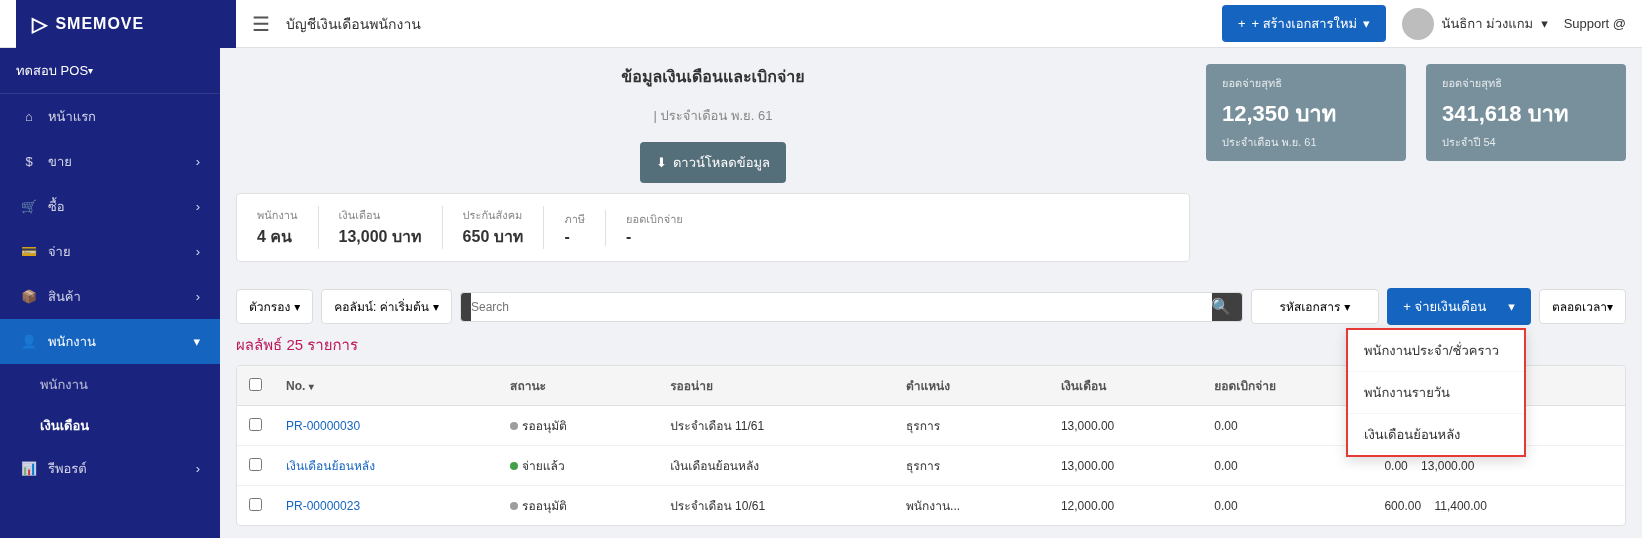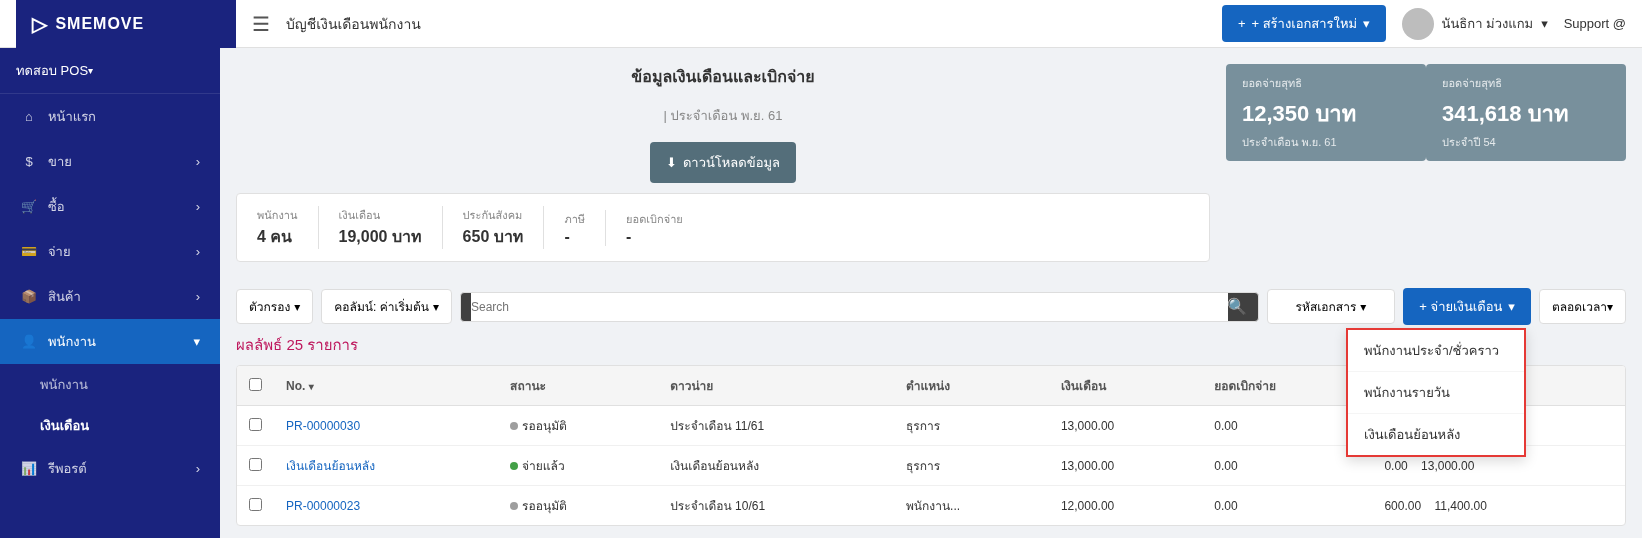--- a/index.html
+++ b/index.html
@@ -54,21 +54,21 @@
     }
     .sidebar-sub-item.active { color: #fff; font-weight: bold; }
     .sidebar-item-icon { width: 18px; text-align: center; }
 
     
     .main-content { flex: 1; overflow-y: auto; padding: 16px; }
     .btn-download {
       background: #546e7a; color: #fff; border: none; border-radius: 4px;
       padding: 10px 16px; font-size: 13px; cursor: pointer; display: flex; align-items: center; gap: 6px; white-space: nowrap;
     }
-    .total-cards { display: flex; gap: 0; }
+    .total-cards { display: flex; gap: 20px; }
     .total-card { background: #78909c; border-radius: 4px; padding: 10px 16px; min-width: 200px; }
     .total-card-label { font-size: 11px; color: rgba(255,255,255,0.8); margin-bottom: 4px; }
     .total-card-value { font-size: 22px; font-weight: bold; color: #fff; }
     .total-card-sub { font-size: 11px; color: rgba(255,255,255,0.8); margin-top: 2px; }
 
     
     .summary-box {
       background: #fff; border: 1px solid #e0e0e0; border-radius: 4px; padding: 12px 20px;
       display: flex; gap: 0; margin-bottom: 16px; align-items: center;
     }
@@ -86,21 +86,21 @@
       background: #fff; border: 1px solid #ddd; border-radius: 4px;
       padding: 7px 12px; font-size: 12px; cursor: pointer; display: flex; align-items: center; gap: 4px;
     }
     .search-box {
       flex: 1; display: flex; align-items: center; background: #404040;
       border: 1px solid #ddd; border-radius: 4px; padding: 0 10px;
     }
     .search-box input { border: none; outline: none; font-size: 12px; width: 100%; padding: 7px 0; }
     .btn-pay {
       background: #1565c0; color: #fff; border: none; border-radius: 4px;
-      padding: 8px 16px; font-size: 13px; cursor: pointer; display: flex; align-items: center; gap: 6px;
+      padding: 8px 16px; font-size: 13px; cursor: pointer; display: flex; align-items: center; gap: 22px;
       white-space: nowrap;
     }
     .btn-time-filter {
       background: #fff; border: 1px solid #ddd; border-radius: 4px;
       padding: 7px 12px; font-size: 12px; cursor: pointer; display: flex; align-items: center; gap: 0;
     }
 
     
     .dropdown-menu {
       position: absolute; top: 40px; right: 100px; background: #fff;
@@ -224,21 +224,21 @@
           </button>
         </div>
 
         <div class="summary-box">
           <div class="summary-box-item">
             <span class="sb-label">พนักงาน</span>
             <span class="sb-value">4 คน</span>
           </div>
           <div class="summary-box-item">
             <span class="sb-label">เงินเดือน</span>
-            <span class="sb-value">19,000 บาท</span>
+            <span class="sb-value">13,000 บาท</span>
           </div>
           <div class="summary-box-item">
             <span class="sb-label">ประกันสังคม</span>
             <span class="sb-value">650 บาท</span>
           </div>
           <div class="summary-box-item">
             <span class="sb-label">ภาษี</span>
             <span class="sb-value">-</span>
           </div>
           <div class="summary-box-item">
@@ -302,21 +302,21 @@
         <thead>
           <tr>
             <th class="checkbox-cell">
               <input type="checkbox" style="">
             </th>
             <th>
               <span>No.</span>
               <span class="sort-icon">▾</span>
             </th>
             <th>สถานะ</th>
-            <th>ดาวน่าย</th>
+            <th>รออน่าย</th>
             <th>ตำแหน่ง</th>
             <th>เงินเดือน</th>
             <th>ยอดเบิกจ่าย</th>
             <th></th>
           </tr>
         </thead>
         <tbody>
 
           <tr>
             <td class="checkbox-cell">

